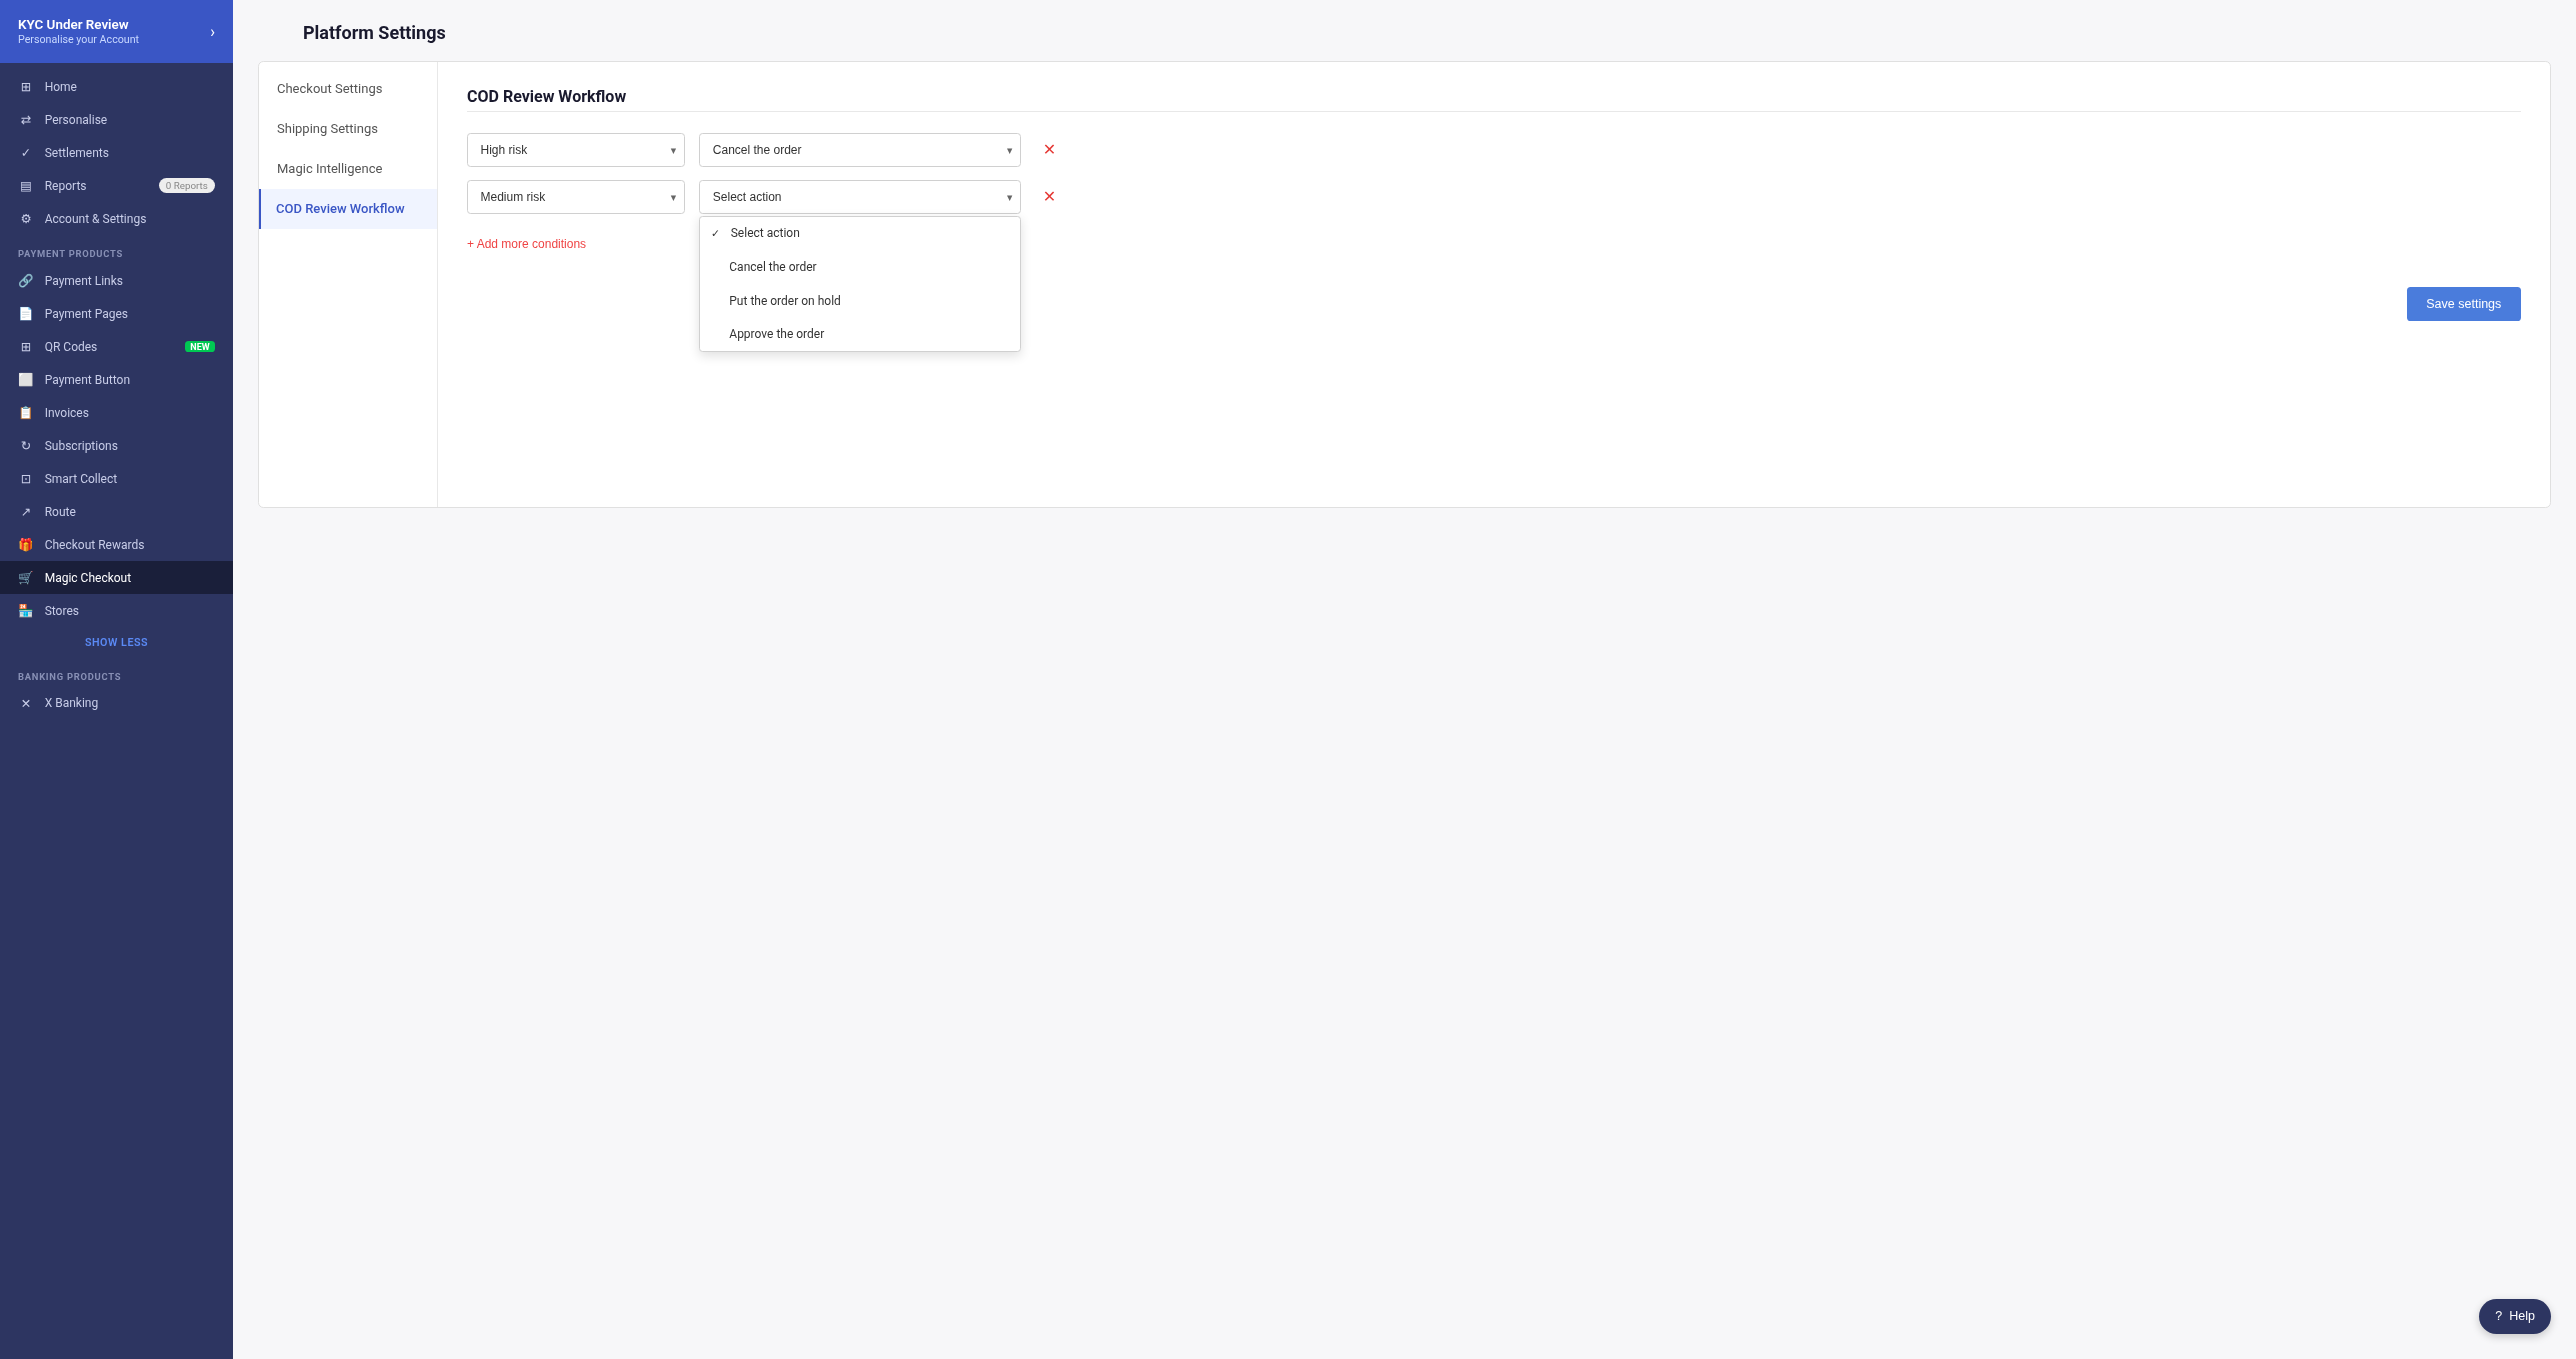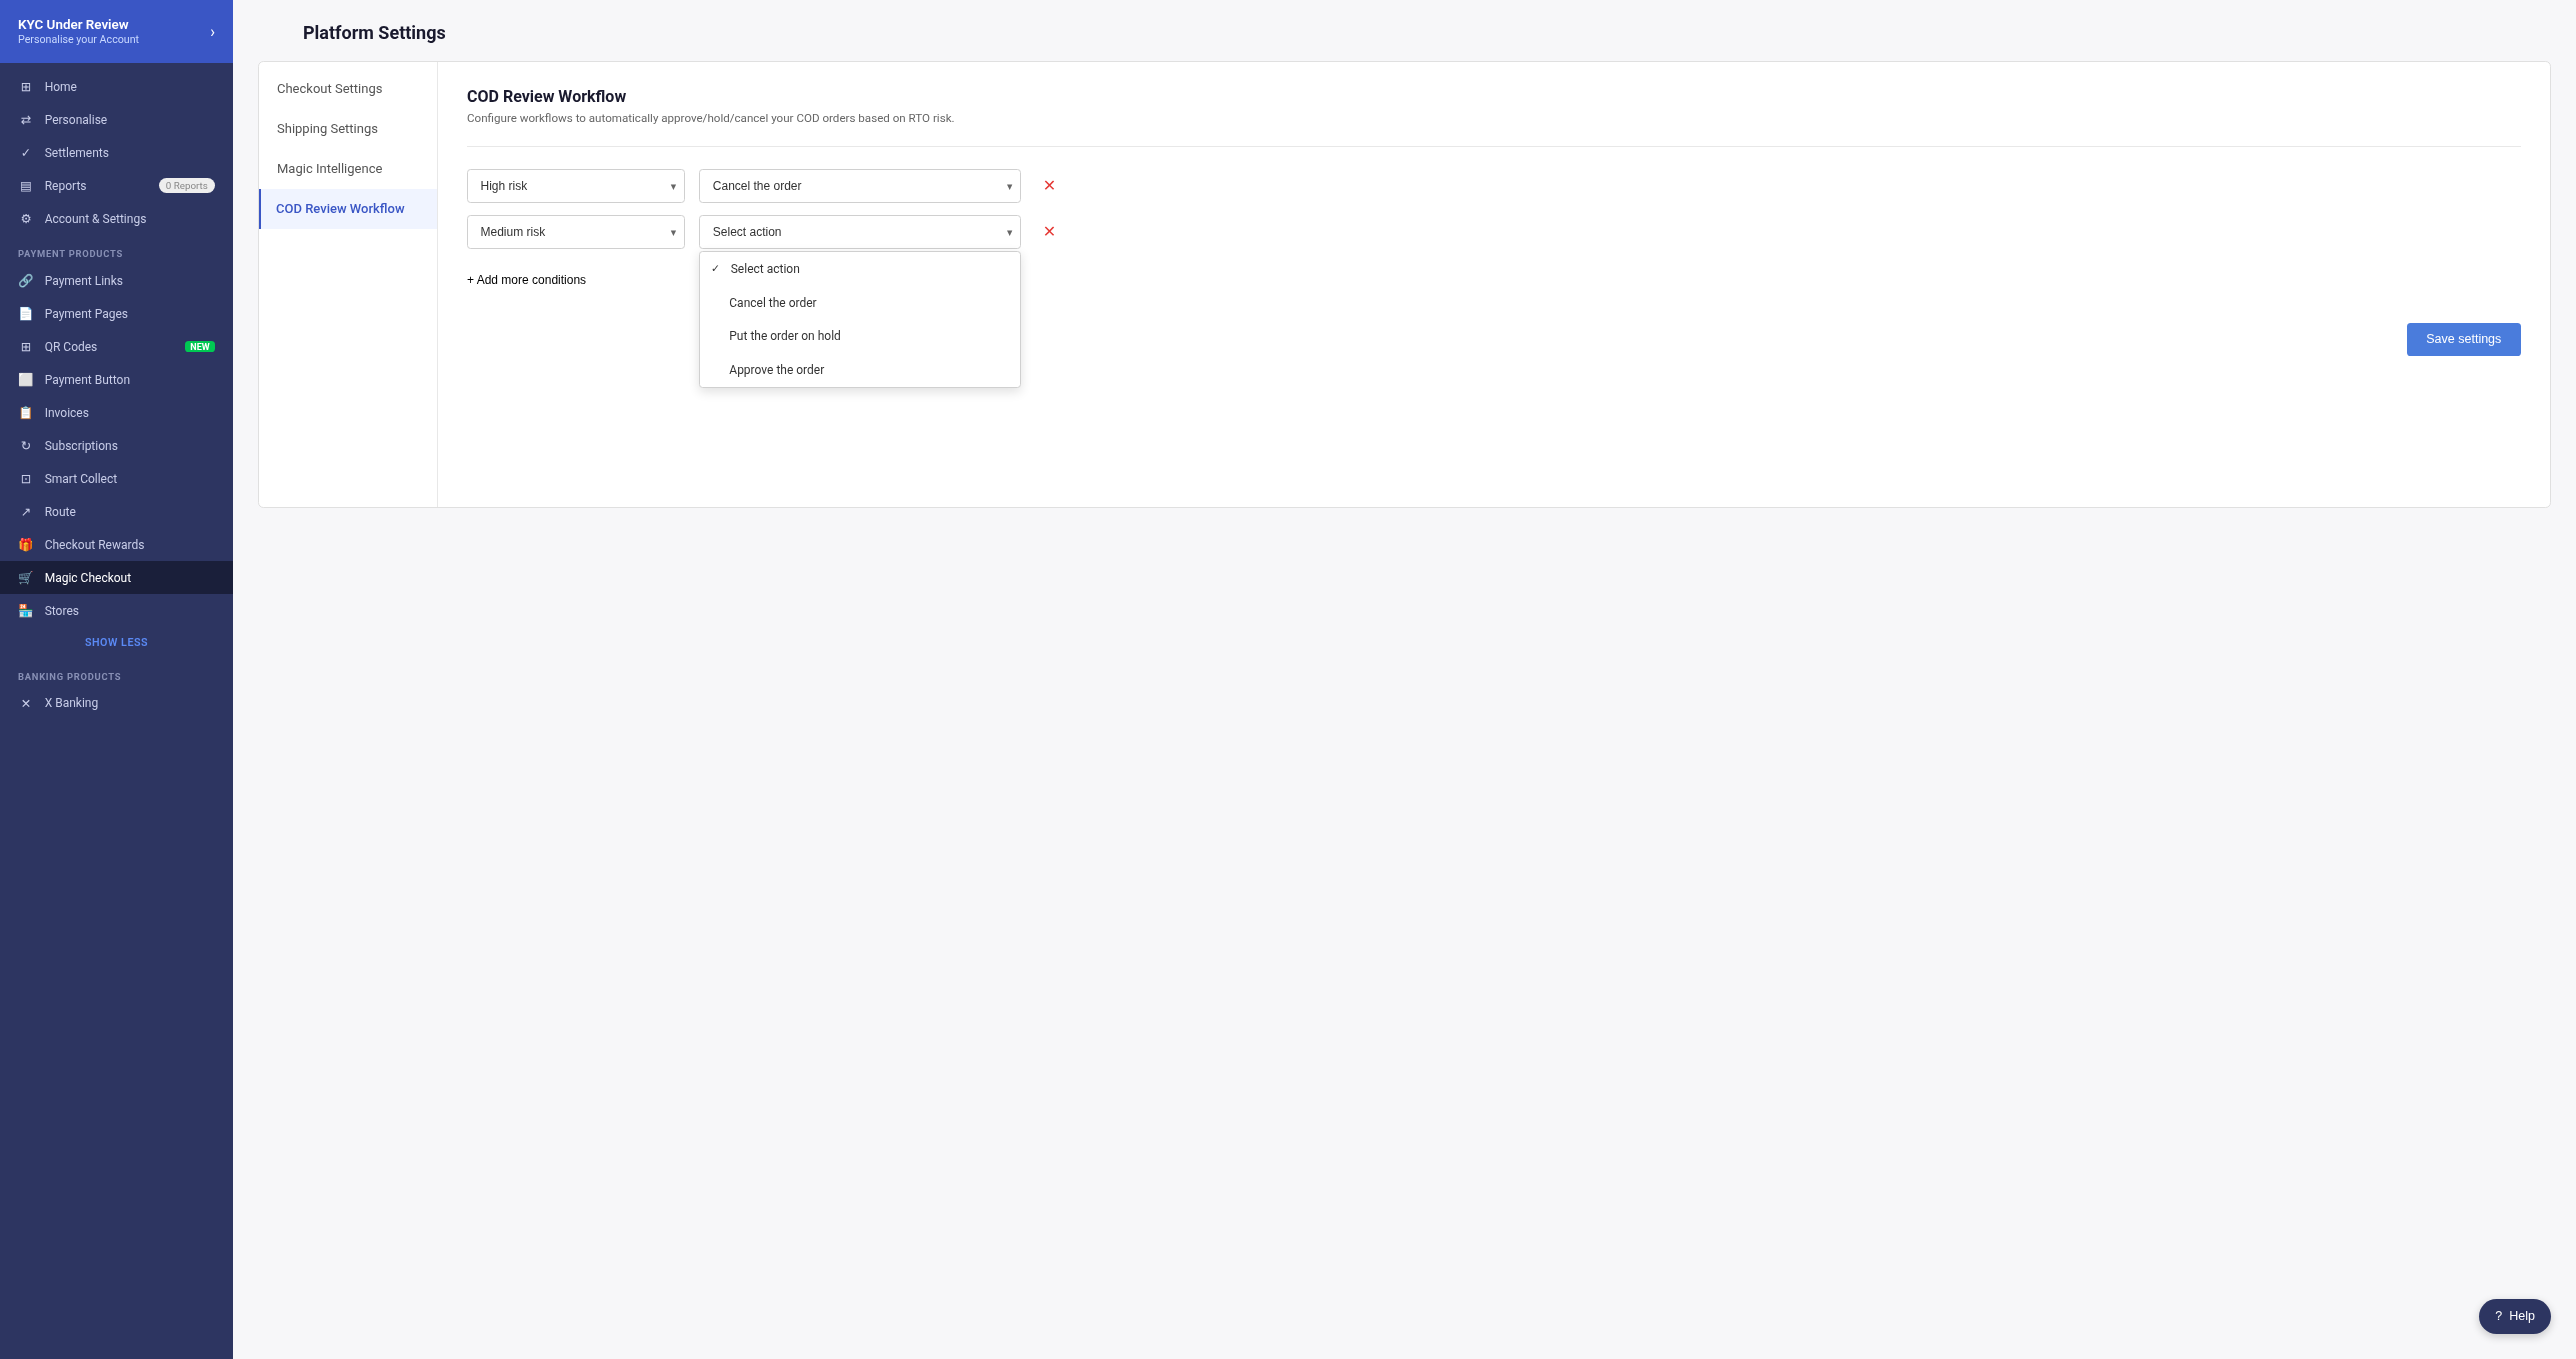--- a/index.html
+++ b/index.html
@@ -232,21 +232,21 @@
       color: #e53935;
       font-size: 16px;
       cursor: pointer;
       padding: 3.6px 7.2px;
       border: none;
       background: none;
       line-height: 1;
     }
 
     .add-conditions-btn {
-      color: #000000;
+      color: #ef4444;
       font-size: 12px;
       font-weight: 500;
       cursor: pointer;
       background: none;
       border: none;
       padding: 3.6px 0;
       margin-top: 7.2px;
     }
 
     
@@ -422,21 +422,20 @@
 
       <div class="settings-menu">
         <div class="settings-menu-item">Checkout Settings</div>
         <div class="settings-menu-item">Shipping Settings</div>
         <div class="settings-menu-item">Magic Intelligence</div>
         <div class="settings-menu-item active">COD Review Workflow</div>
       </div>
 
       <div class="settings-content">
         <div class="workflow-title">COD Review Workflow</div>
-        <div class="workflow-desc">Configure workflows to automatically approve/hold/cancel your COD orders based on RTO risk.</div>
         <hr class="divider">
 
         
 
         
         <div class="condition-row">
           <div class="select-wrapper risk-select">
             <select>
               <option>High risk</option>
               <option>Medium risk</option>

